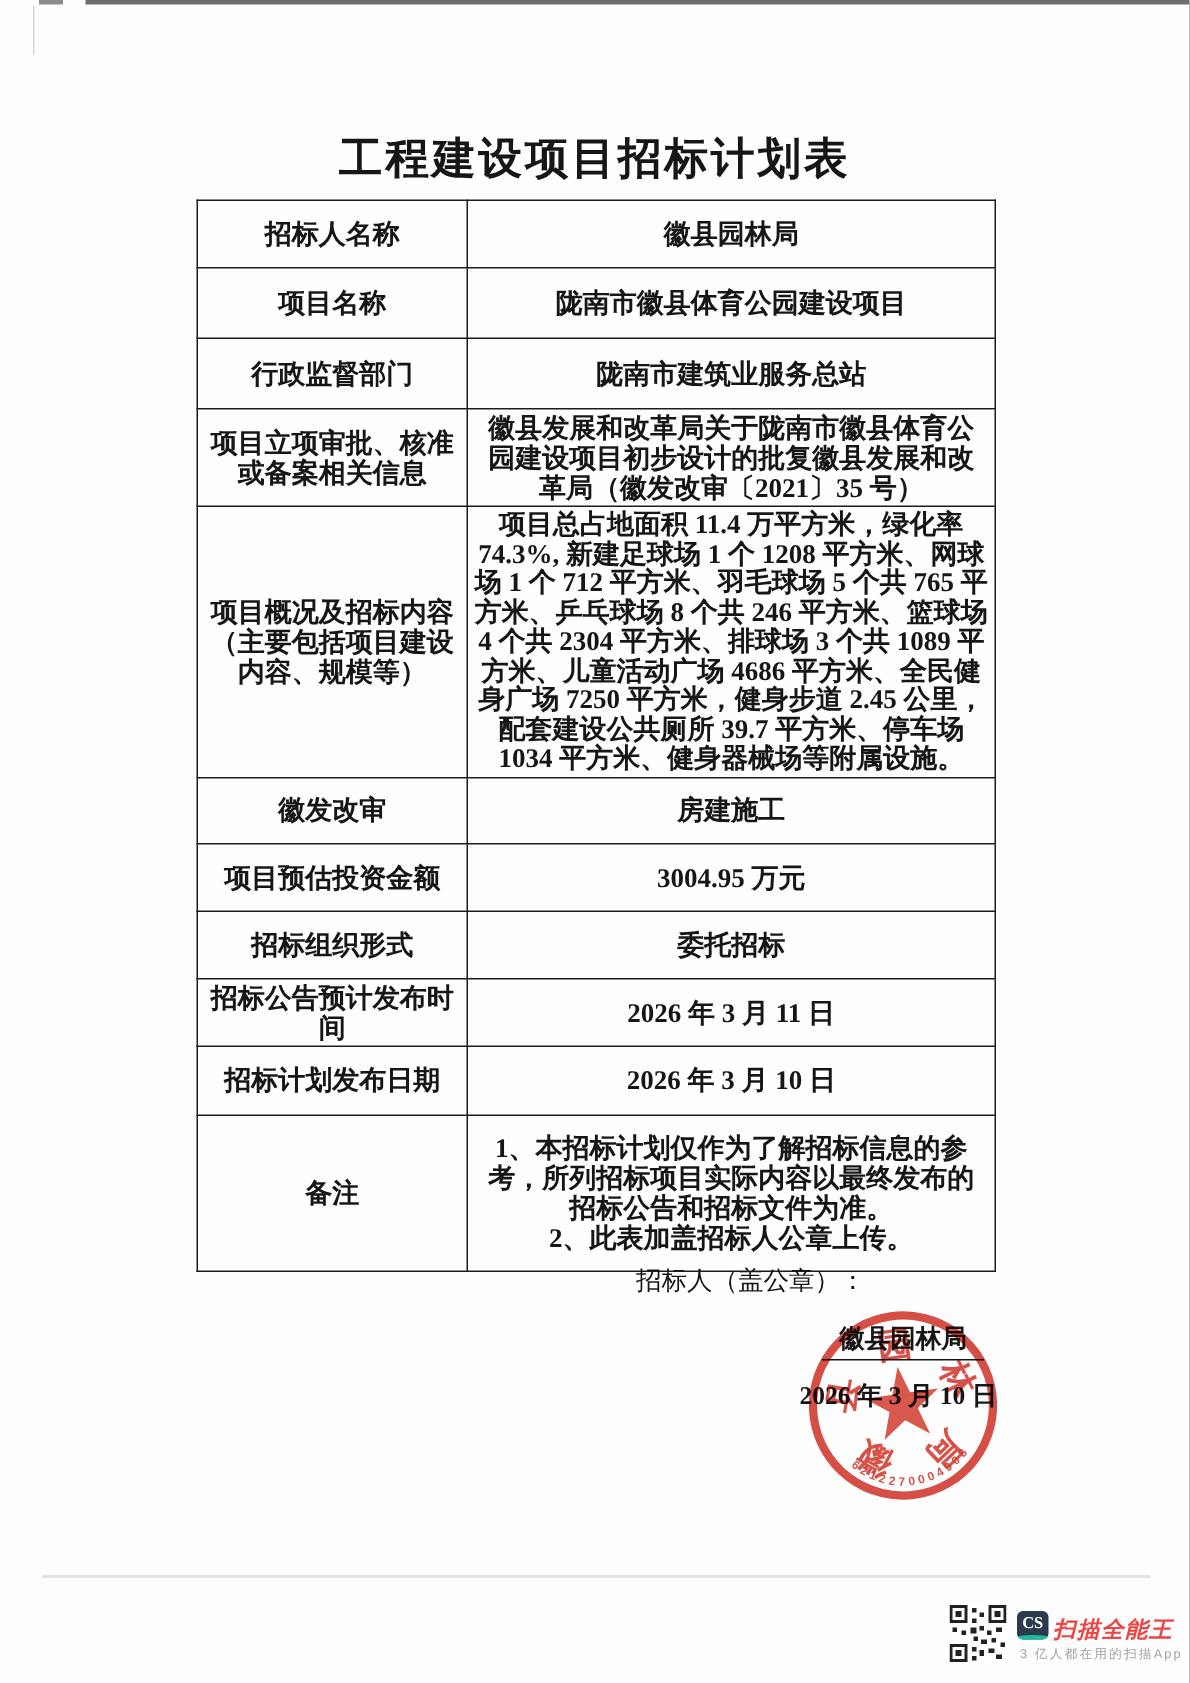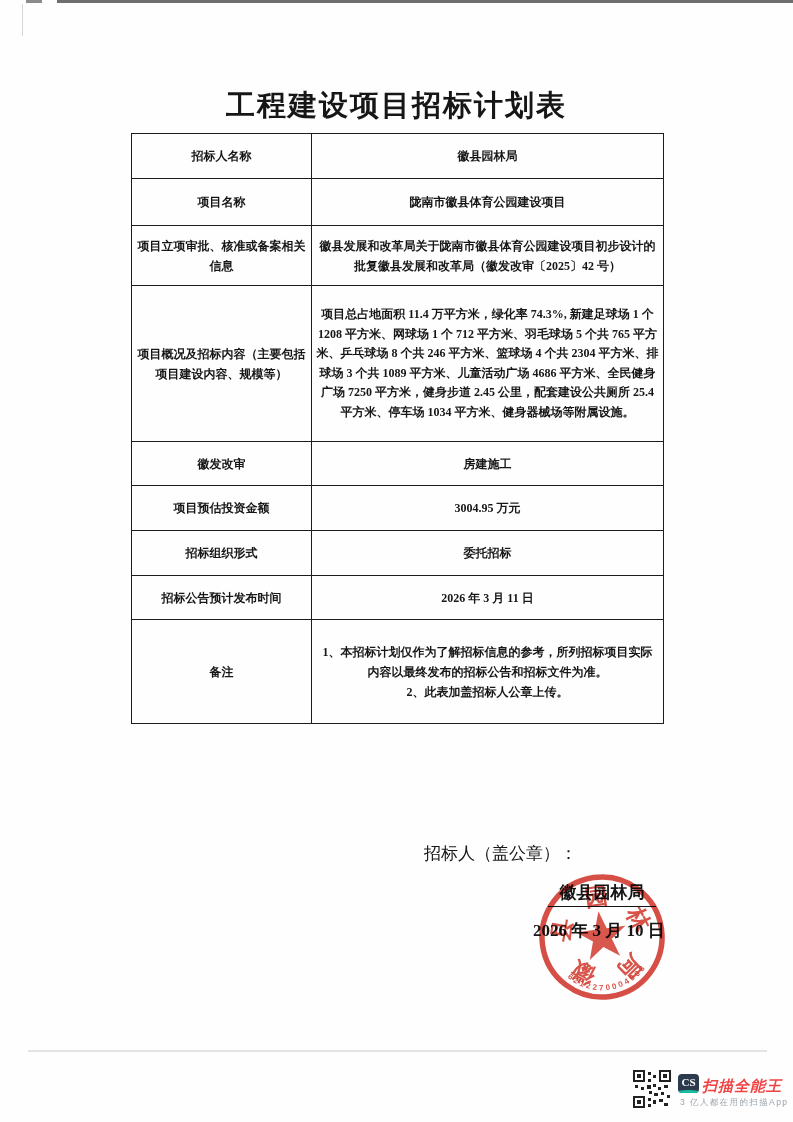--- a/index.html
+++ b/index.html
@@ -17,21 +17,21 @@
   .title{
     position:absolute;top:86px;left:0;width:793px;text-align:center;
     font-size:29px;font-weight:bold;letter-spacing:2px;margin:0;
   }
   
   table.doc{
     position:absolute;left:131px;top:133px;width:533px;
     border-collapse:collapse;table-layout:fixed;
   }
   table.doc td{
-    border:1.5px solid #1c1c1c;font-size:12px;font-weight:bold;
+    border:1.5px solid #1c1c1c;font-size:18px;font-weight:bold;
     text-align:center;vertical-align:middle;padding:2px 5px;line-height:20px;
   }
   col.c1{width:180px;}
   tr.r1{height:45px}tr.r2{height:47px}tr.r3{height:47px}tr.r4{height:60px}
   tr.r5{height:156px}tr.r6{height:44px}tr.r7{height:45px}tr.r8{height:45px}
   tr.r9{height:40px}tr.r10{height:44px}tr.r11{height:46px}tr.r12{height:104px}
   tr.r4 td.value{line-height:20px;}
   tr.r5 td.value{line-height:19.5px;padding:2px 4px;}
   td.remark{text-align:left;white-space:pre-line;line-height:21px;padding:4px 8px;}
   
@@ -85,43 +85,51 @@
       </colgroup>
     <tbody>
       <tr class="r1">
         <td class="label">招标人名称</td>
         <td class="value">徽县园林局</td>
       </tr>
       <tr class="r2">
         <td class="label">项目名称</td>
         <td class="value">陇南市徽县体育公园建设项目</td>
       </tr>
+      <tr class="r3">
+        <td class="label">行政监督部门</td>
+        <td class="value">陇南市建筑业服务总站</td>
+      </tr>
       <tr class="r4">
         <td class="label">项目立项审批、核准或备案相关信息</td>
-        <td class="value">徽县发展和改革局关于陇南市徽县体育公园建设项目初步设计的批复徽县发展和改革局（徽发改审〔2025〕42 号）</td>
+        <td class="value">徽县发展和改革局关于陇南市徽县体育公园建设项目初步设计的批复徽县发展和改革局（徽发改审〔2021〕35 号）</td>
       </tr>
       <tr class="r5">
         <td class="label">项目概况及招标内容（主要包括项目建设内容、规模等）</td>
-        <td class="value">项目总占地面积 11.4 万平方米，绿化率 74.3%, 新建足球场 1 个 1208 平方米、网球场 1 个 712 平方米、羽毛球场 5 个共 765 平方米、乒乓球场 8 个共 246 平方米、篮球场 4 个共 2304 平方米、排球场 3 个共 1089 平方米、儿童活动广场 4686 平方米、全民健身广场 7250 平方米，健身步道 2.45 公里，配套建设公共厕所 25.4 平方米、停车场 1034 平方米、健身器械场等附属设施。</td>
+        <td class="value">项目总占地面积 11.4 万平方米，绿化率 74.3%, 新建足球场 1 个 1208 平方米、网球场 1 个 712 平方米、羽毛球场 5 个共 765 平方米、乒乓球场 8 个共 246 平方米、篮球场 4 个共 2304 平方米、排球场 3 个共 1089 平方米、儿童活动广场 4686 平方米、全民健身广场 7250 平方米，健身步道 2.45 公里，配套建设公共厕所 39.7 平方米、停车场 1034 平方米、健身器械场等附属设施。</td>
       </tr>
       <tr class="r6">
         <td class="label">徽发改审</td>
         <td class="value">房建施工</td>
       </tr>
       <tr class="r7">
         <td class="label">项目预估投资金额</td>
         <td class="value">3004.95 万元</td>
       </tr>
       <tr class="r8">
         <td class="label">招标组织形式</td>
         <td class="value">委托招标</td>
       </tr>
       <tr class="r10">
         <td class="label">招标公告预计发布时间</td>
         <td class="value">2026 年 3 月 11 日</td>
+      </tr>
+      <tr class="r11">
+        <td class="label">招标计划发布日期</td>
+        <td class="value">2026 年 3 月 10 日</td>
       </tr>
       <tr class="r12">
         <td class="label">备注</td>
         <td class="value remark">1、本招标计划仅作为了解招标信息的参考，所列招标项目实际内容以最终发布的招标公告和招标文件为准。
 2、此表加盖招标人公章上传。</td>
       </tr>
     </tbody>
   </table>
 
   <div class="sig-label">招标人（盖公章）：</div>

